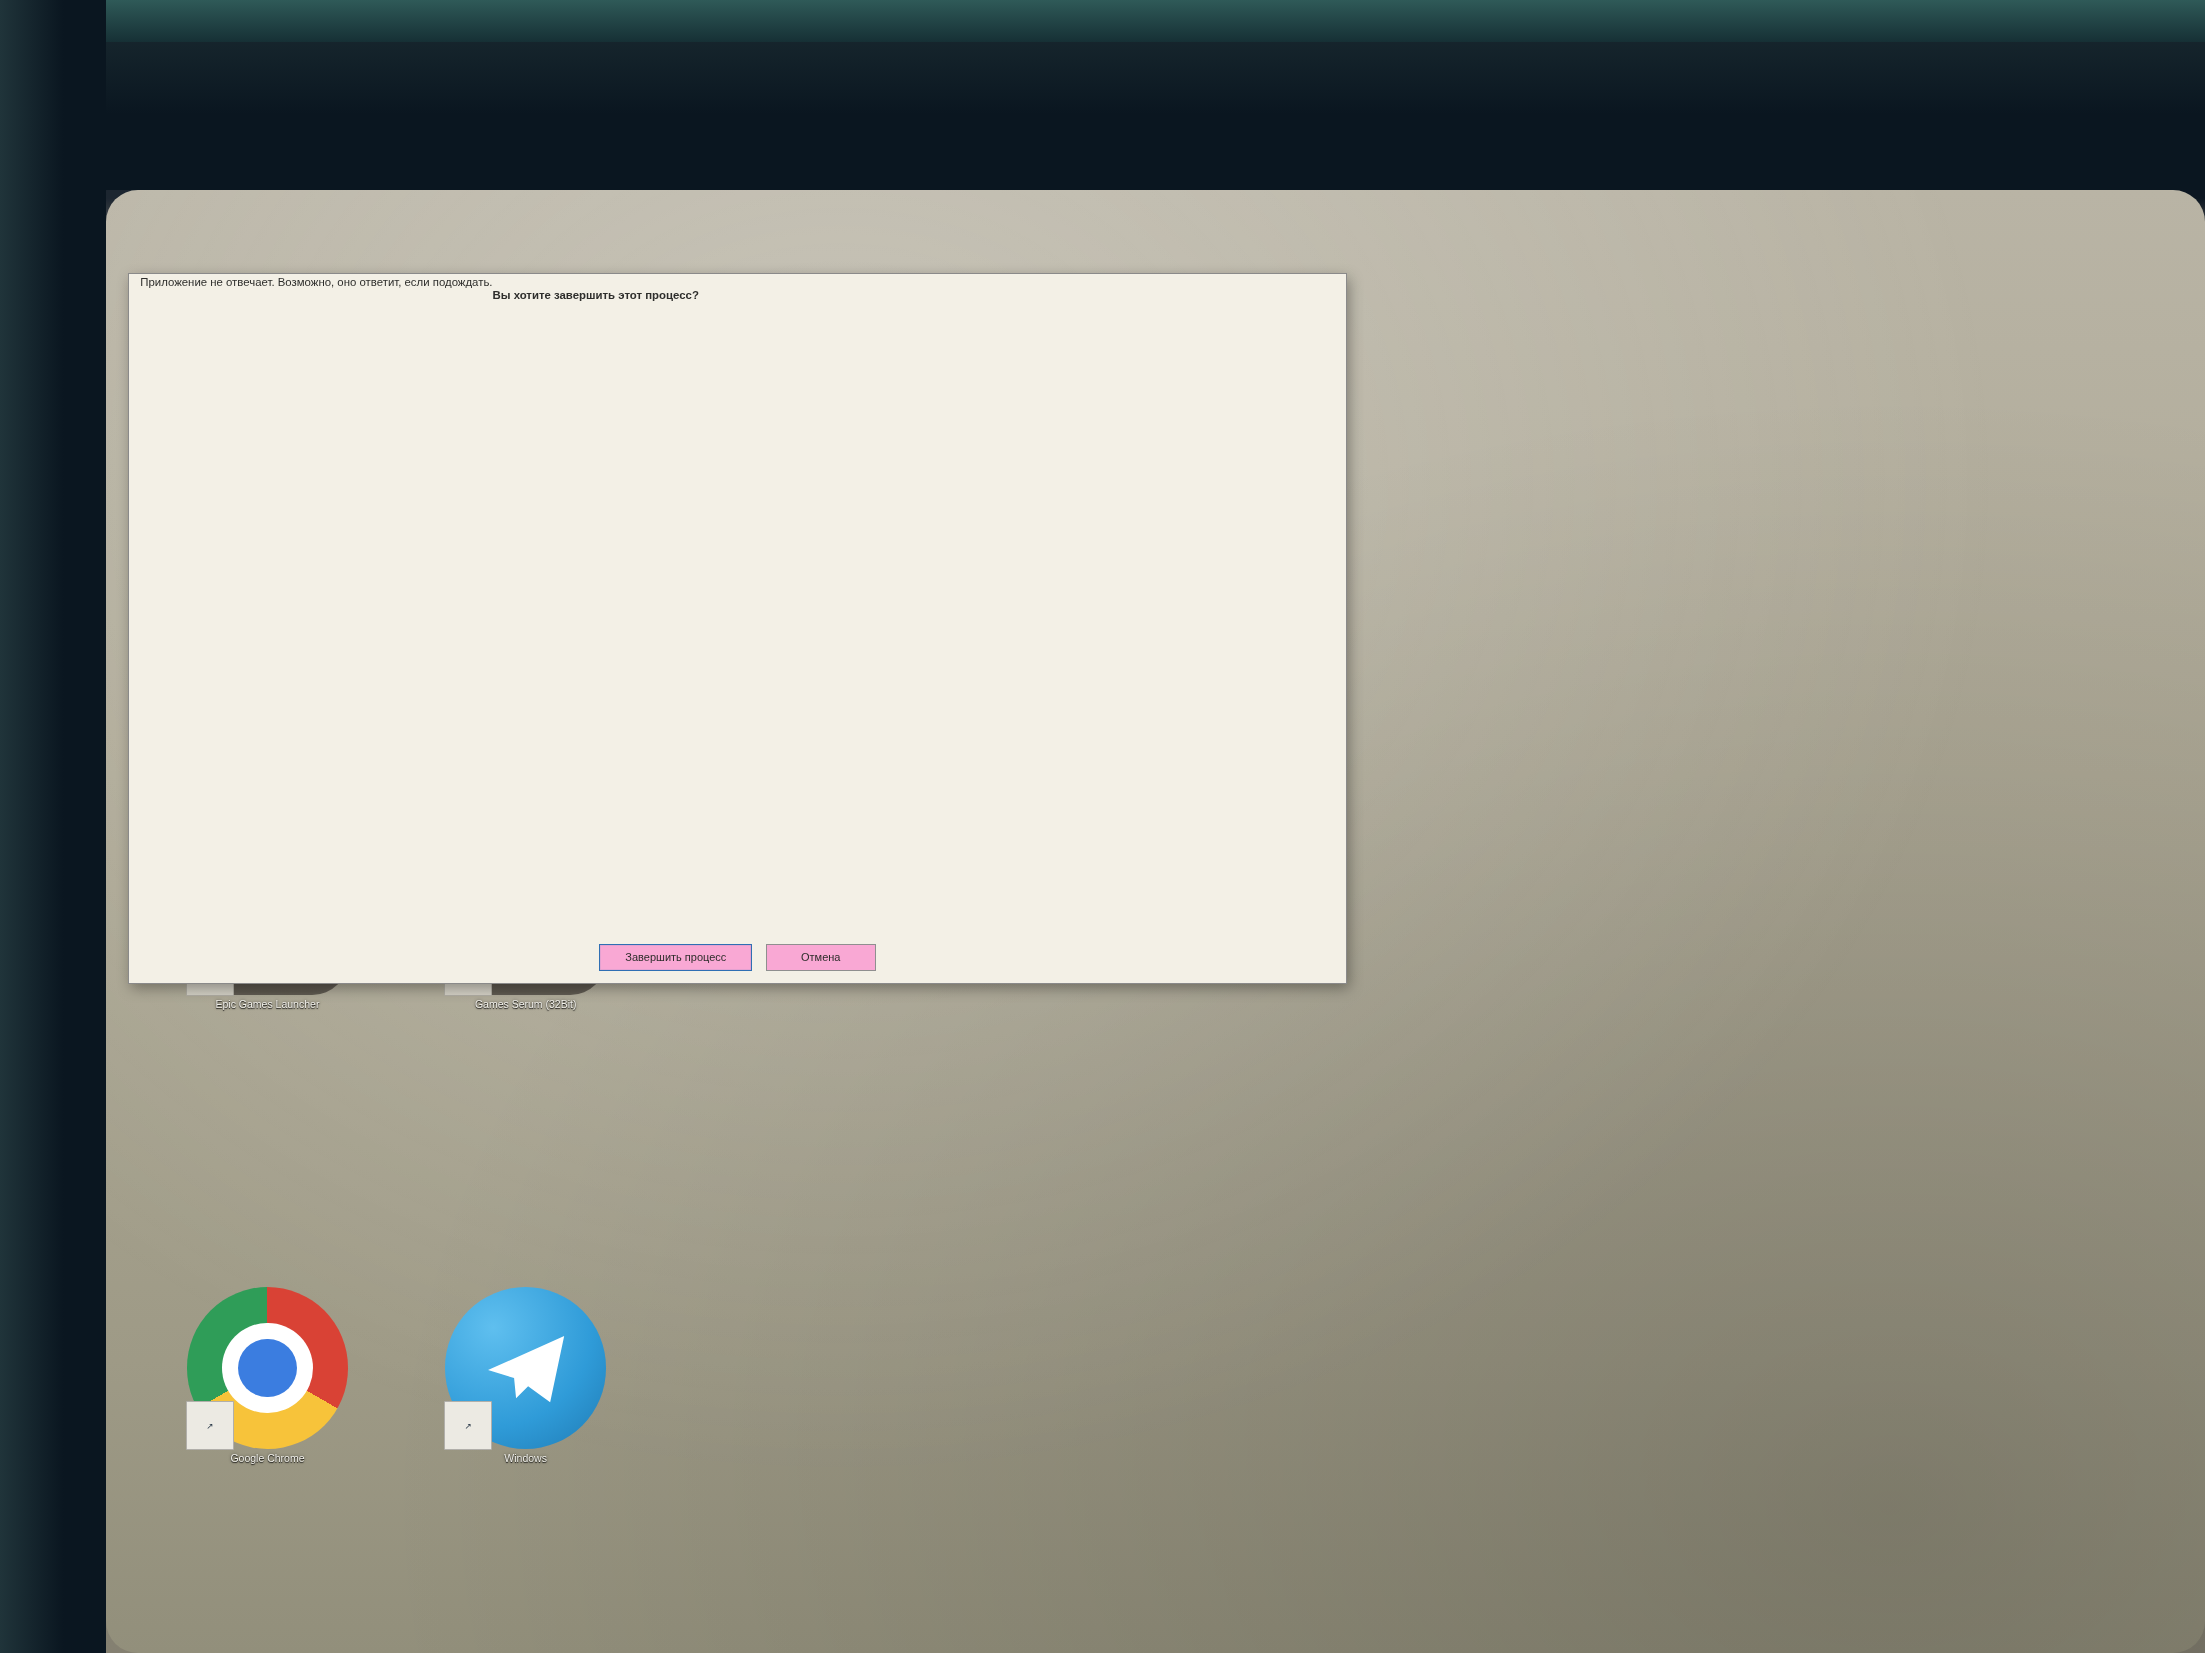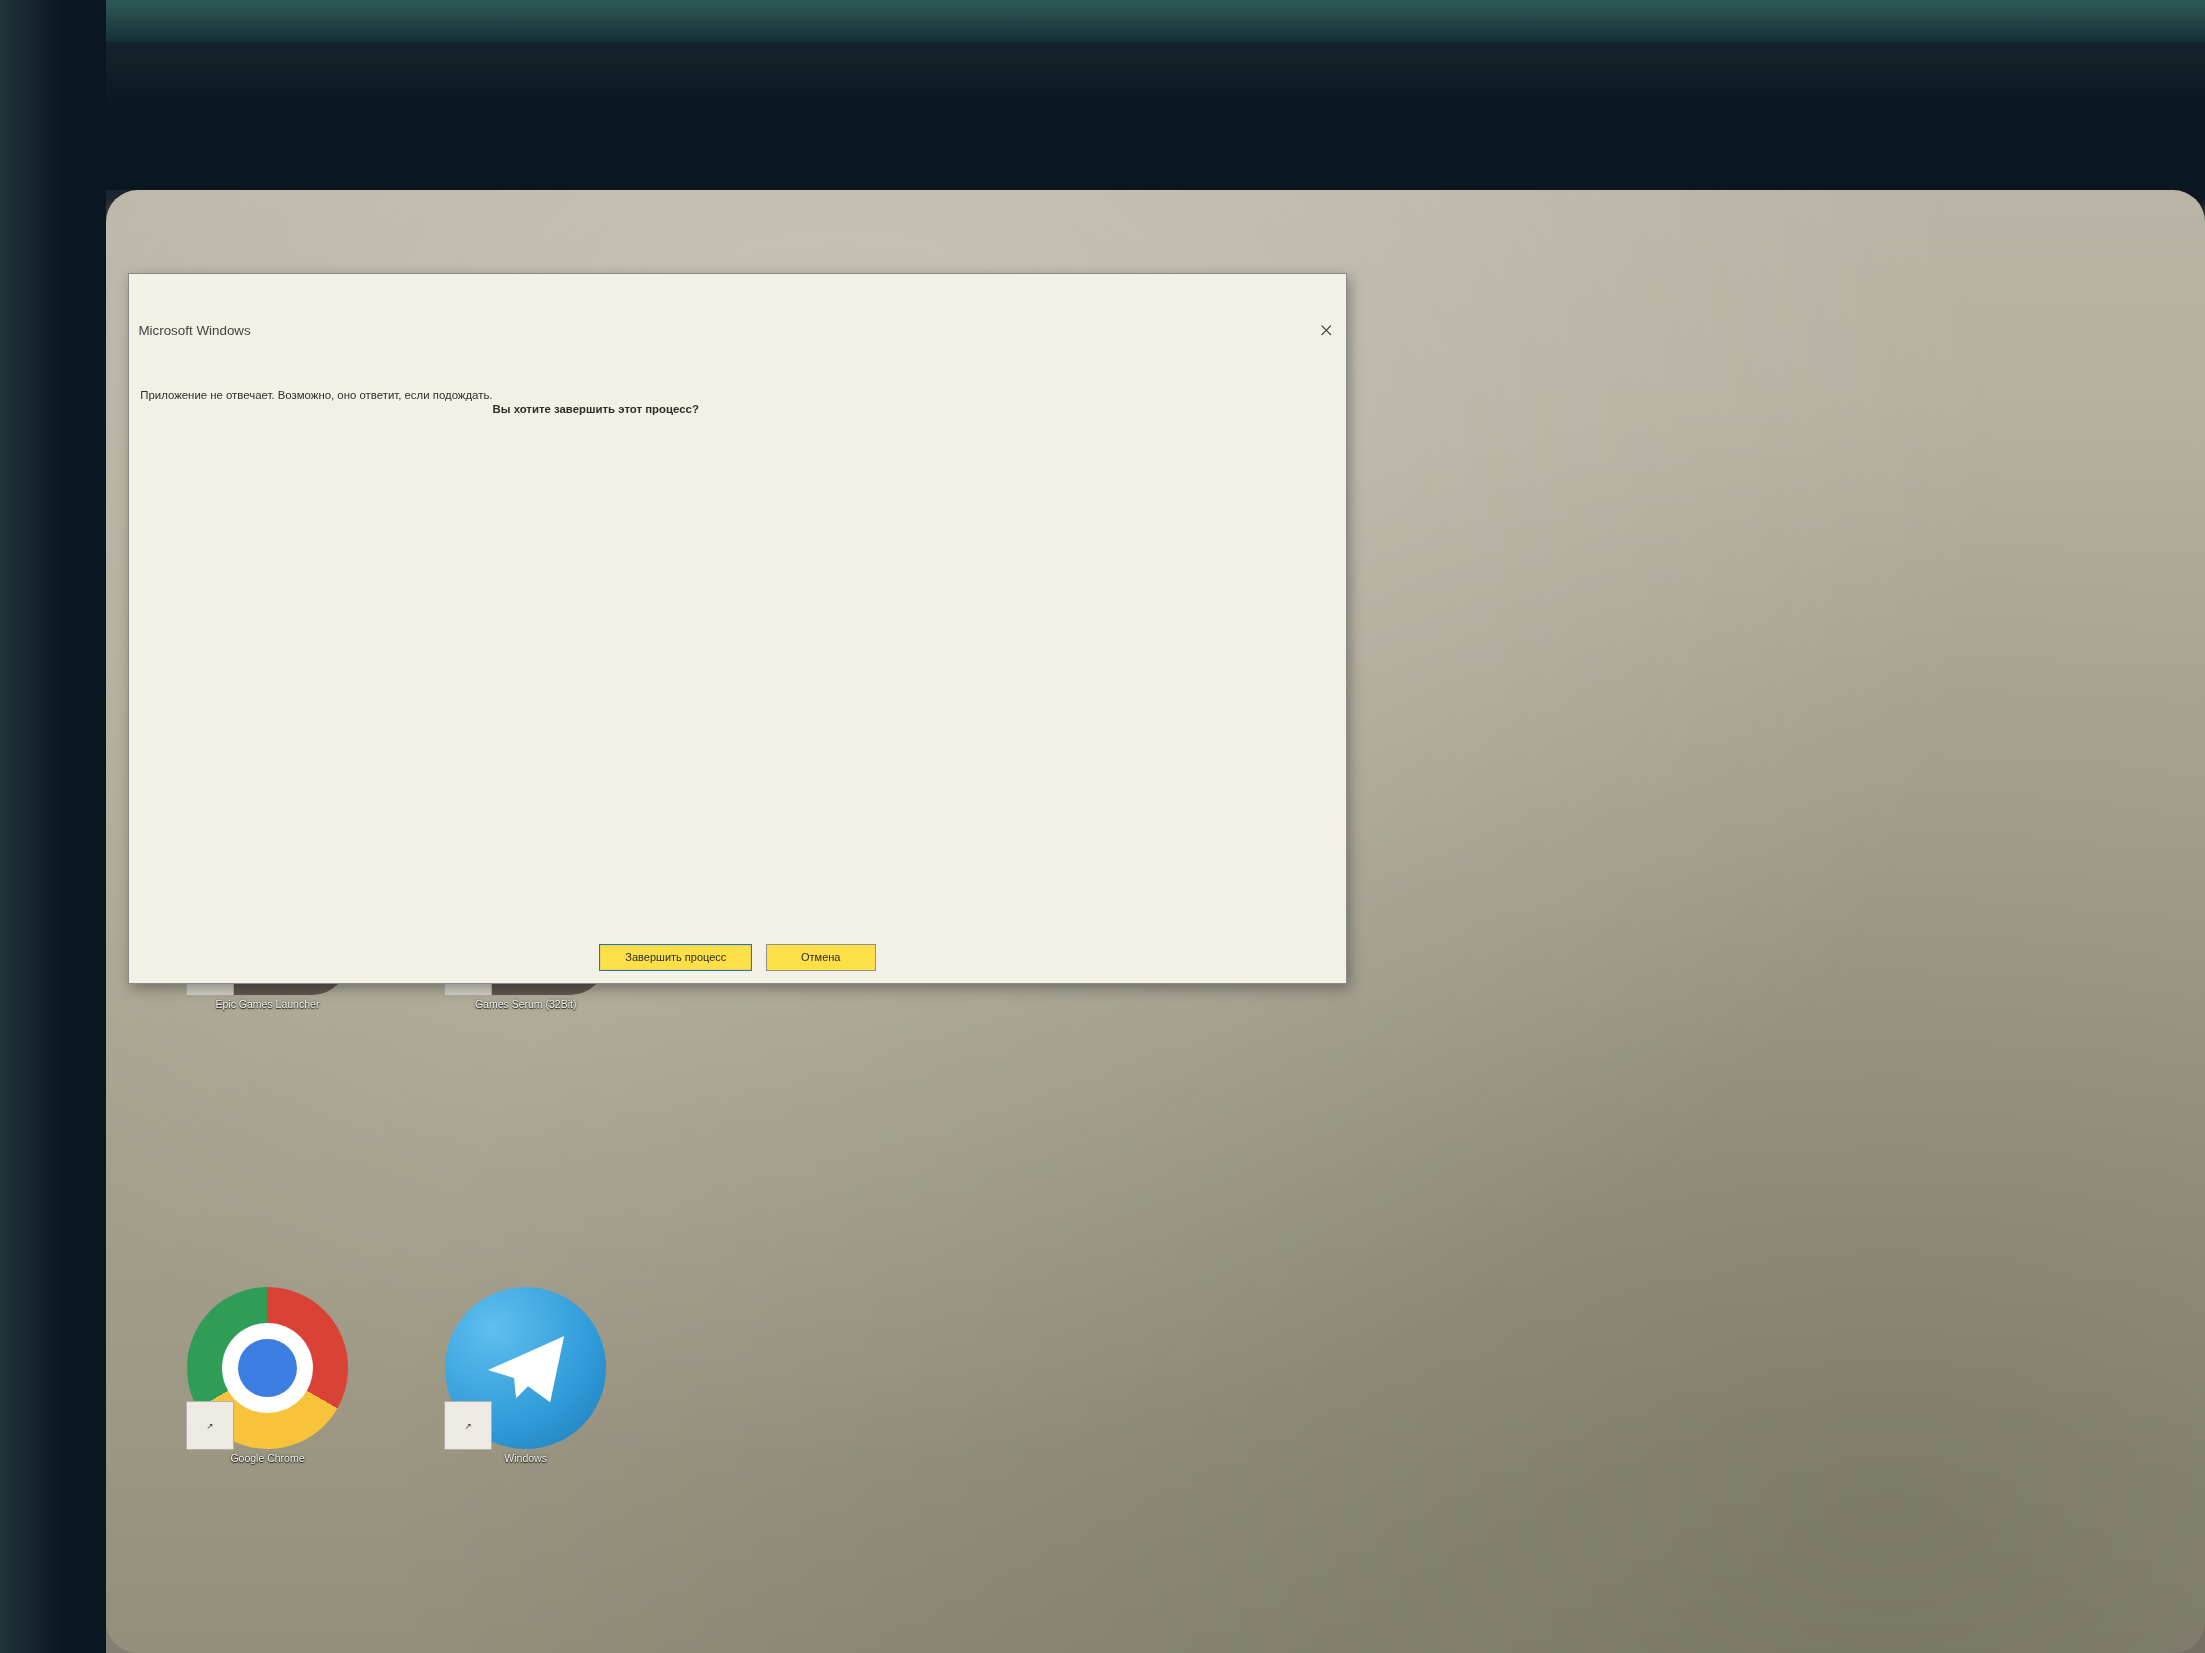--- a/index.html
+++ b/index.html
@@ -72,21 +72,21 @@
     }
     .close-btn svg { width:54%; height:54%; stroke:#333; }
 
     .dialog-body { padding: 0 11.4px 0 11.4px; flex:1; display:flex; flex-direction:row; justify-content:flex-start; }
     .message { color:#2e2e2c; font-size: clamp(6.2px, 1.75vw, 11.4px); line-height:1.45; }
     .message + .message { margin-top: clamp(4.8px, 2.2vw, 13.4px); font-weight: bold; }
 
     .dialog-actions { padding: 5.7px 11.4px 11.4px; display:flex; justify-content:center; gap: clamp(4.8px, 1.8vw, 13.4px); }
     .btn {
       font-family: inherit;
-      border:0.5px solid #8f8f8f; background:#fde047; color:#2d2d2b;
+      border:0.5px solid #8f8f8f; background:#f9a8d4; color:#2d2d2b;
       font-size: clamp(6.2px, 1.65vw, 11px);
       padding: clamp(2.9px, 0.9vw, 6.7px) clamp(7.6px, 2.6vw, 19px);
       min-width: clamp(48px, 15vw, 110px);
       cursor:pointer;
     }
     .btn-default { border:1px solid #2f6fb3; box-shadow: inset 0 0 0 0.5px rgba(47,111,179,0.2); min-width: clamp(67px, 21vw, 153px); }
   </style>
 </head>
 <body>
 
@@ -123,28 +123,20 @@
       <svg viewBox="0 0 100 100">
           <path fill="#fff" d="M12 52 L88 18 L74 84 L52 68 L40 80 L38 60 Z"></path>
         </svg>
       <span class="arrow-badge">↗</span>
     </div>
     <div class="label">Windows</div>
   </div>
 </div>
 
 <div class="dialog">
-  <div class="dialog-titlebar">
-    <div class="dialog-title">Microsoft Windows</div>
-    <button class="close-btn">
-      <svg viewBox="0 0 20 20">
-          <path d="M3 3 L17 17 M17 3 L3 17" stroke-width="1.8" stroke-linecap="round" fill="none"></path>
-        </svg>
-    </button>
-  </div>
   <div class="dialog-body">
     <div class="message">Приложение не отвечает. Возможно, оно ответит, если подождать.</div>
     <div class="message">Вы хотите завершить этот процесс?</div>
   </div>
   <div class="dialog-actions">
     <button class="btn btn-default">Завершить процесс</button>
     <button class="btn">Отмена</button>
   </div>
 </div>
 

